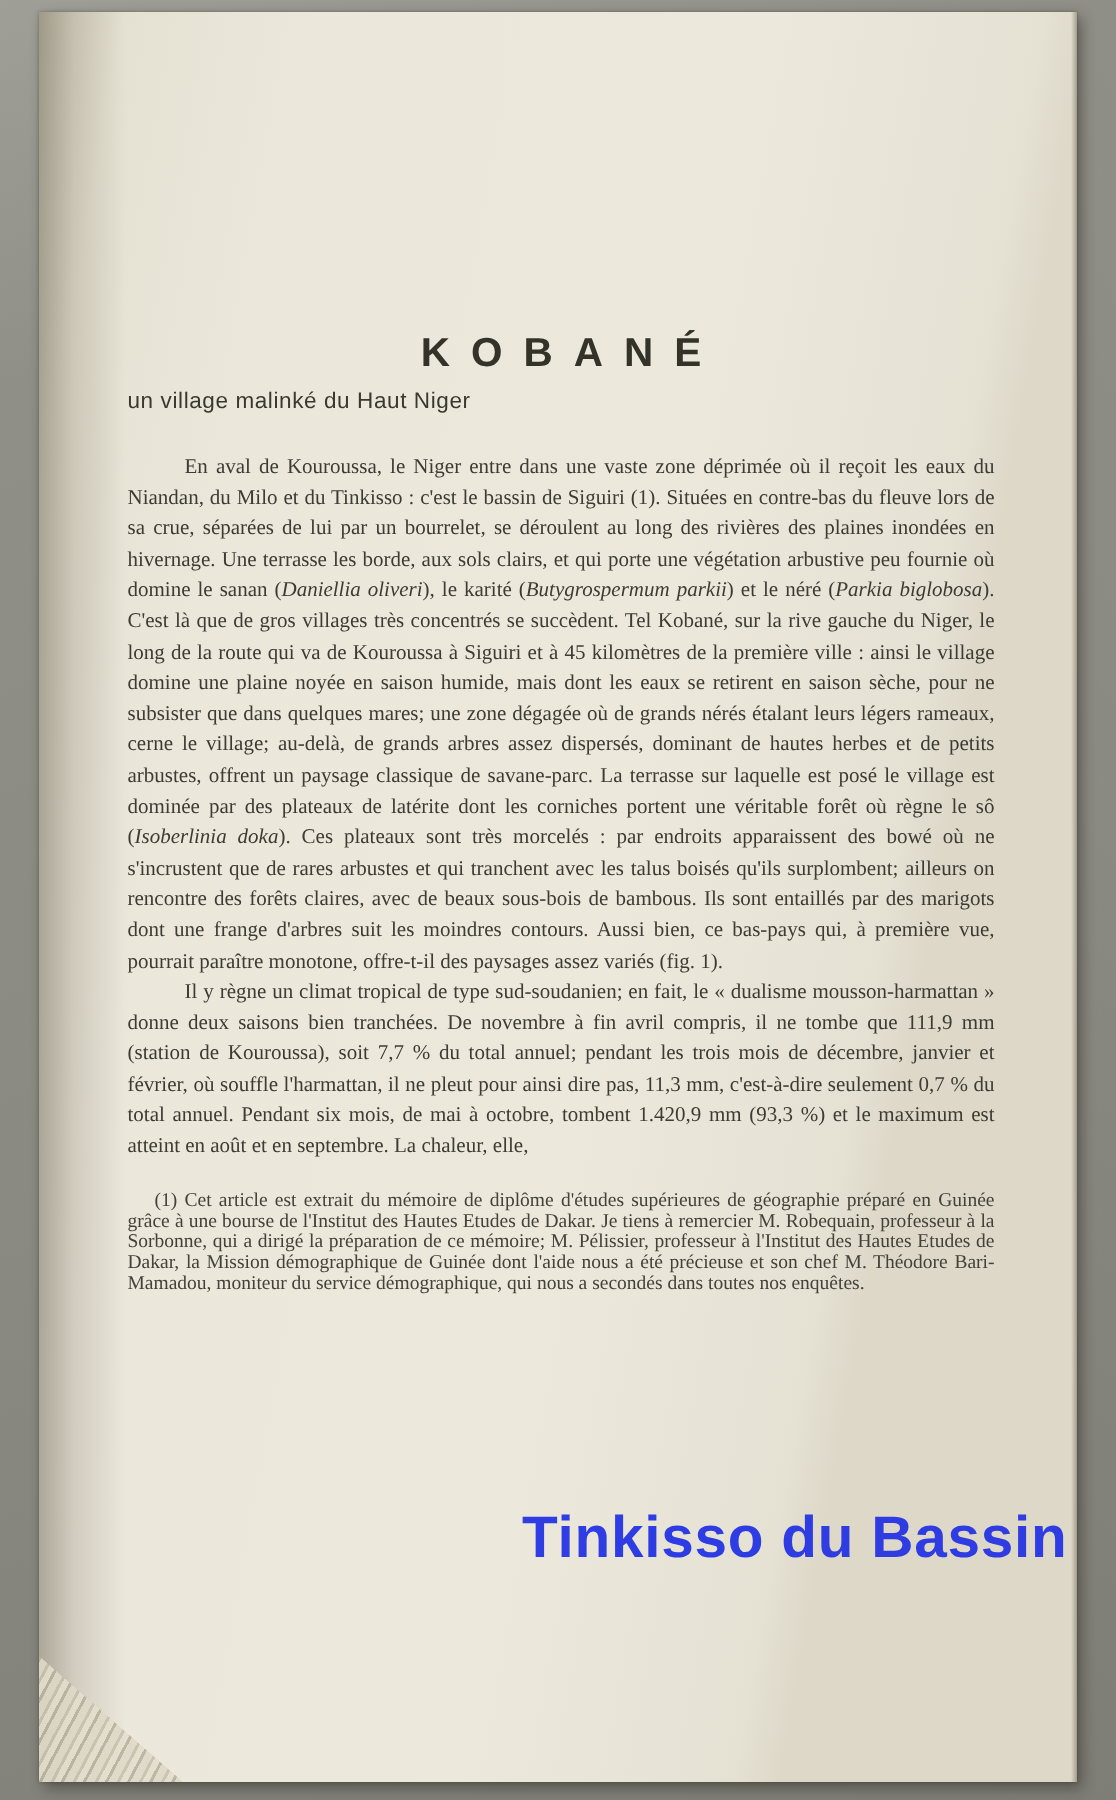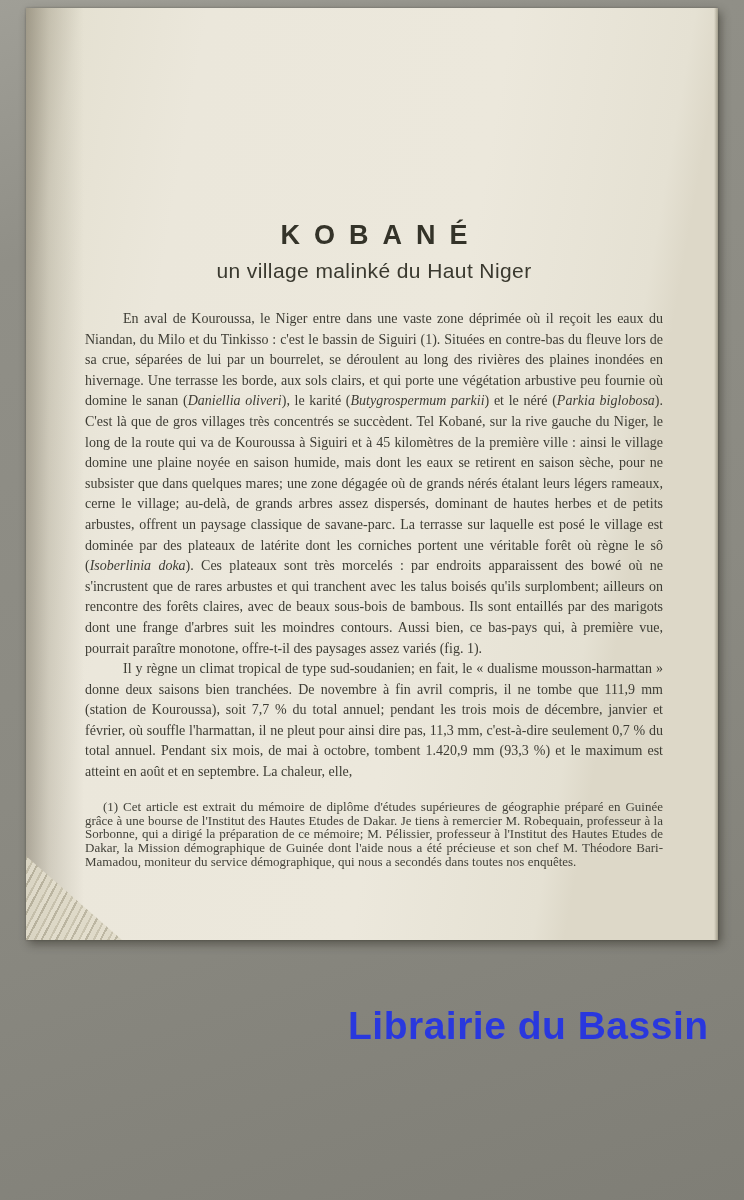--- a/index.html
+++ b/index.html
@@ -14,21 +14,21 @@
     overflow: hidden;
     background: linear-gradient(160deg, #a09f97 0%, #908f87 18%, #8b8a82 55%, #7f7e76 100%);
     font-family: "Liberation Serif", serif;
   }
   
   .page {
     position: absolute;
     left: 26px;
     top: 8px;
     width: 692px;
-    height: 932px;
+    height: 1180px;
     background: linear-gradient(100deg, #d6d1c0 0px, #e5e1d2 55px, #ebe7db 180px, #ece8dc 480px, #e5e1d3 660px, #ddd8c8 692px);
     box-shadow: 3px 4px 9px rgba(30,28,20,0.45), 0 0 2px rgba(40,38,30,0.35);
   }
   .spine-shadow {
     position: absolute;
     left: 0; top: 0; bottom: 0;
     width: 58px;
     background: linear-gradient(to right, rgba(70,62,45,0.38) 0%, rgba(90,82,60,0.18) 40%, rgba(120,110,85,0.0) 100%);
     pointer-events: none;
   }
@@ -65,23 +65,22 @@
     text-align: center;
     font-family: "Liberation Sans", sans-serif;
     font-size: 27px;
     font-weight: 600;
     letter-spacing: 14px;
     text-indent: 14px; 
     color: #343329;
   }
   .subtitle {
     margin: 8px 0 0 0;
-    text-align: center;
     font-family: "Liberation Sans", sans-serif;
-    font-size: 21px;
+    font-size: 15px;
     font-weight: 400;
     letter-spacing: 0.4px;
     color: #3a392f;
   }
   .body-text {
     margin-top: 26px;
     font-size: 14px;
     line-height: 20.6px;
     text-align: justify;
     color: #3d3c34;
@@ -131,15 +130,15 @@
 
       <div class="body-text">
         <p><span>En aval de Kouroussa, le Niger entre dans une vaste zone déprimée où il reçoit les eaux du Niandan, du Milo et du Tinkisso : c'est le bassin de Siguiri (1). Situées en contre-bas du fleuve lors de sa crue, séparées de lui par un bourrelet, se déroulent au long des rivières des plaines inondées en hivernage. Une terrasse les borde, aux sols clairs, et qui porte une végétation arbustive peu fournie où domine le sanan (</span><i>Daniellia oliveri</i><span>), le karité (</span><i>Butygrospermum parkii</i><span>) et le néré (</span><i>Parkia biglobosa</i><span>). C'est là que de gros villages très concentrés se succèdent. Tel Kobané, sur la rive gauche du Niger, le long de la route qui va de Kouroussa à Siguiri et à 45 kilomètres de la première ville : ainsi le village domine une plaine noyée en saison humide, mais dont les eaux se retirent en saison sèche, pour ne subsister que dans quelques mares; une zone dégagée où de grands nérés étalant leurs légers rameaux, cerne le village; au-delà, de grands arbres assez dispersés, dominant de hautes herbes et de petits arbustes, offrent un paysage classique de savane-parc. La terrasse sur laquelle est posé le village est dominée par des plateaux de latérite dont les corniches portent une véritable forêt où règne le sô (</span><i>Isoberlinia doka</i><span>). Ces plateaux sont très morcelés : par endroits apparaissent des bowé où ne s'incrustent que de rares arbustes et qui tranchent avec les talus boisés qu'ils surplombent; ailleurs on rencontre des forêts claires, avec de beaux sous-bois de bambous. Ils sont entaillés par des marigots dont une frange d'arbres suit les moindres contours. Aussi bien, ce bas-pays qui, à première vue, pourrait paraître monotone, offre-t-il des paysages assez variés (fig. 1).</span></p>
         <p>Il y règne un climat tropical de type sud-soudanien; en fait, le « dualisme mousson-harmattan » donne deux saisons bien tranchées. De novembre à fin avril compris, il ne tombe que 111,9 mm (station de Kouroussa), soit 7,7 % du total annuel; pendant les trois mois de décembre, janvier et février, où souffle l'harmattan, il ne pleut pour ainsi dire pas, 11,3 mm, c'est-à-dire seulement 0,7 % du total annuel. Pendant six mois, de mai à octobre, tombent 1.420,9 mm (93,3 %) et le maximum est atteint en août et en septembre. La chaleur, elle,</p>
       </div>
 
       <div class="footnote">(1) Cet article est extrait du mémoire de diplôme d'études supérieures de géographie préparé en Guinée grâce à une bourse de l'Institut des Hautes Etudes de Dakar. Je tiens à remercier M. Robequain, professeur à la Sorbonne, qui a dirigé la préparation de ce mémoire; M. Pélissier, professeur à l'Institut des Hautes Etudes de Dakar, la Mission démographique de Guinée dont l'aide nous a été précieuse et son chef M. Théodore Bari-Mamadou, moniteur du service démographique, qui nous a secondés dans toutes nos enquêtes.</div>
     </div>
   </div>
 
-  <div class="watermark">Librairie du Bassin</div>
+  <div class="watermark">Tinkisso du Bassin</div>
 
 </div>
 
 </body></html>

